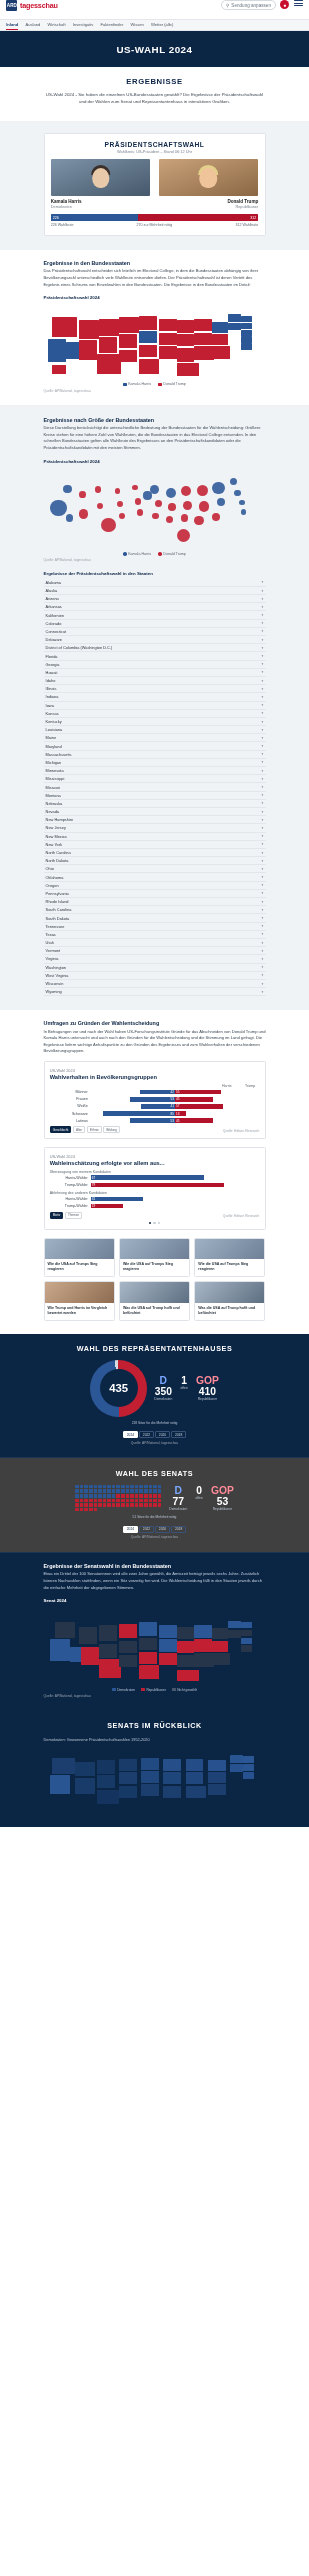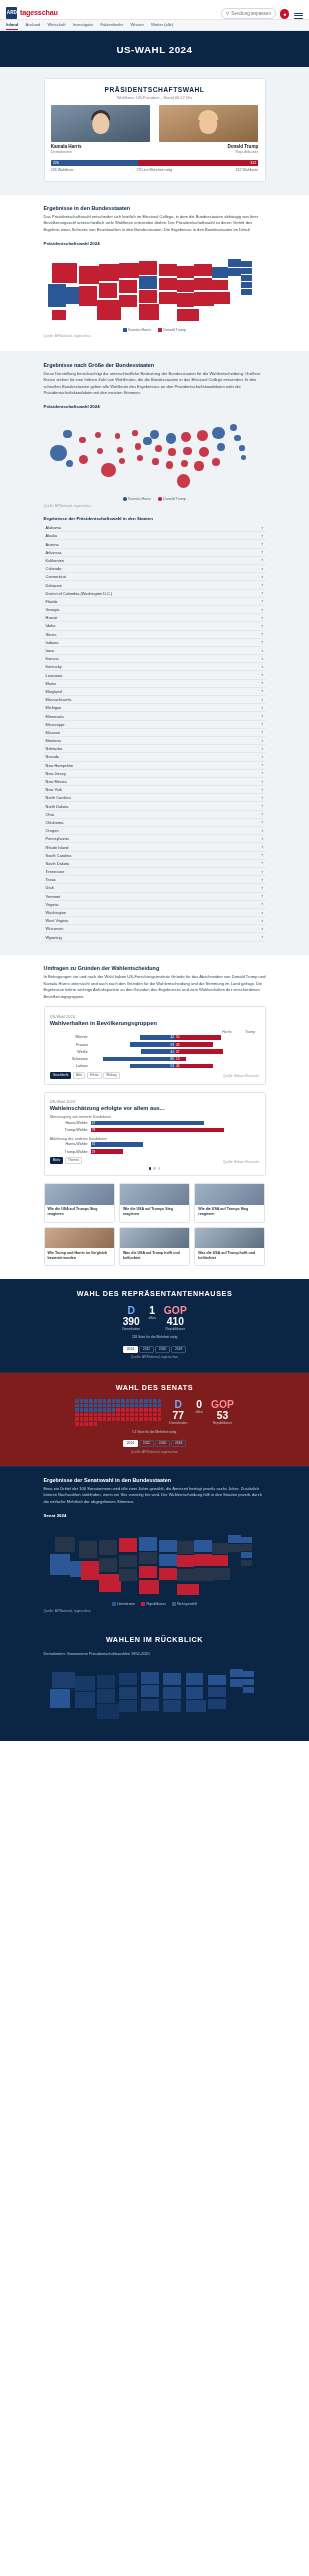--- a/index.html
+++ b/index.html
@@ -11,21 +11,21 @@
     font-size: 5.7px;
   }
   .page { width: 309px; }
 
   
   .topbar {
     height: 19.6px;
     background: #ffffff;
     border-bottom: 0.5px solid #e3e6ea;
     display: flex;
-    align-items: flex-end;
+    align-items: flex-start;
     padding: 0 6.2px;
     gap: 4.1px;
   }
   .logo-box { display:flex; align-items:center; gap:2.6px; }
   .logo-mark {
     width: 11.3px; height: 11.3px; background:#1a3c6e; border-radius:1px;
     display:flex;align-items:center;justify-content:center;color:#fff;font-size:4.6px;font-weight:bold;
   }
   .logo-text { font-size: 7.2px; font-weight: bold; color: #1a3c6e; letter-spacing:-0.2px;}
   .logo-text span { color: #c8102e; }
@@ -238,20 +238,24 @@
     <span>Investigativ</span>
     <span>Faktenfinder</span>
     <span>Wissen</span>
     <span>Wetter (alle)</span>
   </div>
 
   <div class="hero">
     <h1>US-WAHL 2024</h1>
   </div>
 
+  <div class="section-white">
+    <div class="sec-title">ERGEBNISSE</div>
+    <div class="lede">US-Wahl 2024 - Sie haben die einzelnen US-Bundesstaaten gewählt? Die Ergebnisse der Präsidentschaftswahl und der Wahlen zum Senat und Repräsentantenhaus in interaktiven Grafiken.</div>
+  </div>
 
   <div class="section-light">
     <div class="card">
       <div class="card-h">PRÄSIDENTSCHAFTSWAHL</div>
       <div class="card-sub">Wahlkreis: US-Präsident – Stand 06:12 Uhr</div>
       <div class="cand-row">
         <div class="cand">
           <div class="cand-photo dem">
               <div class="hair"></div>
               <div class="face"></div>
@@ -744,24 +748,29 @@
             <div class="teaser-img c"></div>
             <div class="teaser-txt">Was die USA auf Trump hofft und befürchtet</div>
           </div>
       </div>
     </div>
   </div>
 
   <div class="dark-sec">
     <div class="dark-title">WAHL DES REPRÄSENTANTENHAUSES</div>
     <div class="donut-wrap">
+      <div class="donut">
+        <div class="donut-hole">
+          <span class="donut-num">435</span>
+        </div>
+      </div>
       <div class="tallies">
         <div class="tally">
           <div class="em d">D</div>
-          <div class="n">390</div>
+          <div class="n">350</div>
           <div class="cap">Demokraten</div>
         </div>
         <div class="tally">
           <div class="n">1</div>
           <div class="cap">offen</div>
         </div>
         <div class="tally">
           <div class="em r">GOP</div>
           <div class="n">410</div>
           <div class="cap">Republikaner</div>
@@ -771,21 +780,21 @@
     <div style="text-align:center;font-size:3.3px;color:#b9c4d1;margin-top:4.1px">218 Sitze für die Mehrheit nötig</div>
     <div class="yr-tabs">
       <span class="yr-tab on">2024</span>
       <span class="yr-tab">2022</span>
       <span class="yr-tab">2020</span>
       <span class="yr-tab">2018</span>
     </div>
     <div style="text-align:center" class="src">Quelle: AP/National, tagesschau</div>
   </div>
 
-  <div class="dark-sec" style="background:#7f1d1d;border-top:0.5px solid #1c3557">
+  <div class="dark-sec" style="background:#404040;border-top:0.5px solid #1c3557">
     <div class="dark-title">WAHL DES SENATS</div>
     <div class="donut-wrap">
       <div class="grid-seats" id="seat-grid">
           <span class="seat d"></span>
           <span class="seat d"></span>
           <span class="seat d"></span>
           <span class="seat d"></span>
           <span class="seat d"></span>
           <span class="seat d"></span>
           <span class="seat d"></span>
@@ -954,21 +963,21 @@
       <div class="dk-legend">
         <span><i class="lg-dot blue"></i><span>Demokraten</span></span>
         <span><i class="lg-dot red"></i><span>Republikaner</span></span>
         <span><i class="lg-dot" style="background:#48596f"></i><span>Nicht gewählt</span></span>
       </div>
       <div class="src">Quelle: AP/National, tagesschau</div>
     </div>
   </div>
 
   <div class="rb">
-    <div class="dark-title">WAHLEN IM RÜCKBLICK</div>
+    <div class="dark-title">SENATS IM RÜCKBLICK</div>
     <div style="max-width:222px;margin:0 auto;">
       <div class="rb-sub">Demokraten: Gewonnene Präsidentschaftswahlen 1952-2020</div>
       <div class="rbmap">
         <div class="st" style="left:4%;top:20%;width:10%;height:24%;opacity:.5"></div>
         <div class="st" style="left:3%;top:46%;width:9%;height:28%;opacity:.95"></div>
         <div class="st" style="left:14%;top:26%;width:9%;height:22%;opacity:.4"></div>
         <div class="st" style="left:14%;top:50%;width:9%;height:24%;opacity:.45"></div>
         <div class="st" style="left:24%;top:24%;width:8%;height:20%;opacity:.35"></div>
         <div class="st" style="left:24%;top:46%;width:8%;height:20%;opacity:.4"></div>
         <div class="st" style="left:24%;top:68%;width:10%;height:22%;opacity:.3"></div>

